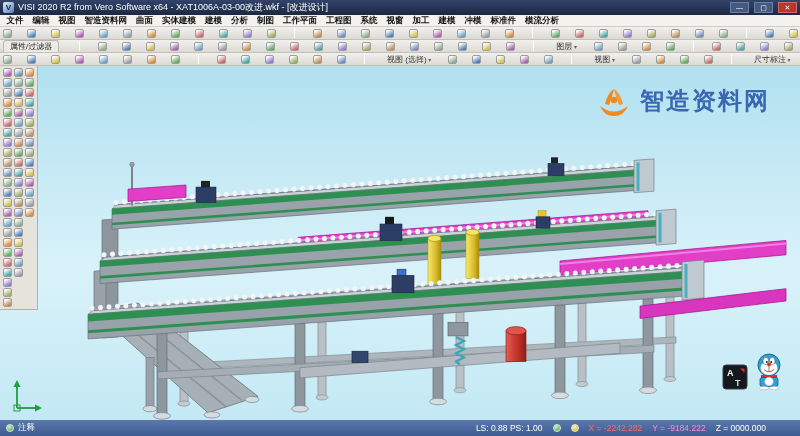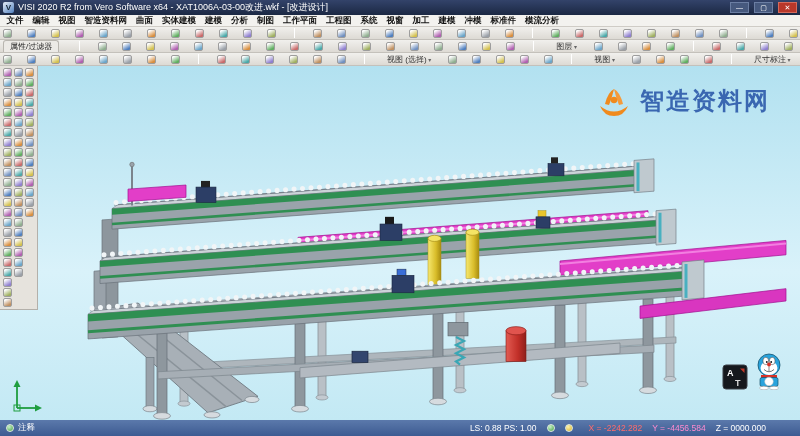--- a/index.html
+++ b/index.html
@@ -507,18 +507,18 @@
   <div class="status-lower">
     <span class="sl-left">
       <span class="sl-dot"></span>
       <span>注释</span>
     </span>
     <span class="sl-spacer"></span>
     <span>LS: 0.88 PS: 1.00</span>
     <span class="sl-dot"></span>
     <span class="sl-dot y"></span>
     <span class="coords">
-      <span id="coord-x" style="color: rgb(255, 107, 107); margin-left: 6px;">X = -2242.282</span>
-      <span id="coord-y" style="color: rgb(255, 139, 208);">Y = -4456.584</span>
+      <span id="coord-x" style="color: rgb(255, 107, 107);">X = -2242.282</span>
+      <span id="coord-y" style="color: rgb(255, 139, 208);">Y = -9184.222</span>
       <span id="coord-z" style="color: rgb(255, 255, 255);">Z = 0000.000</span>
     </span>
   </div>
 </div>
 
 </body></html>

